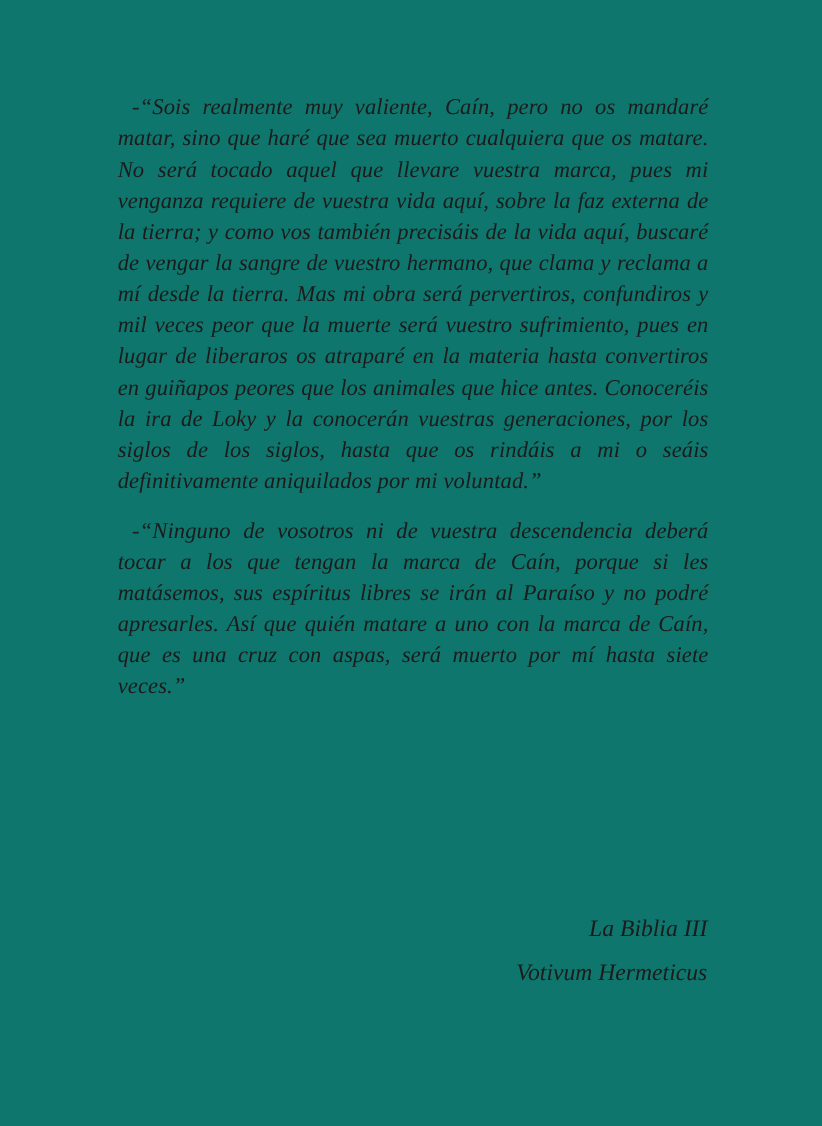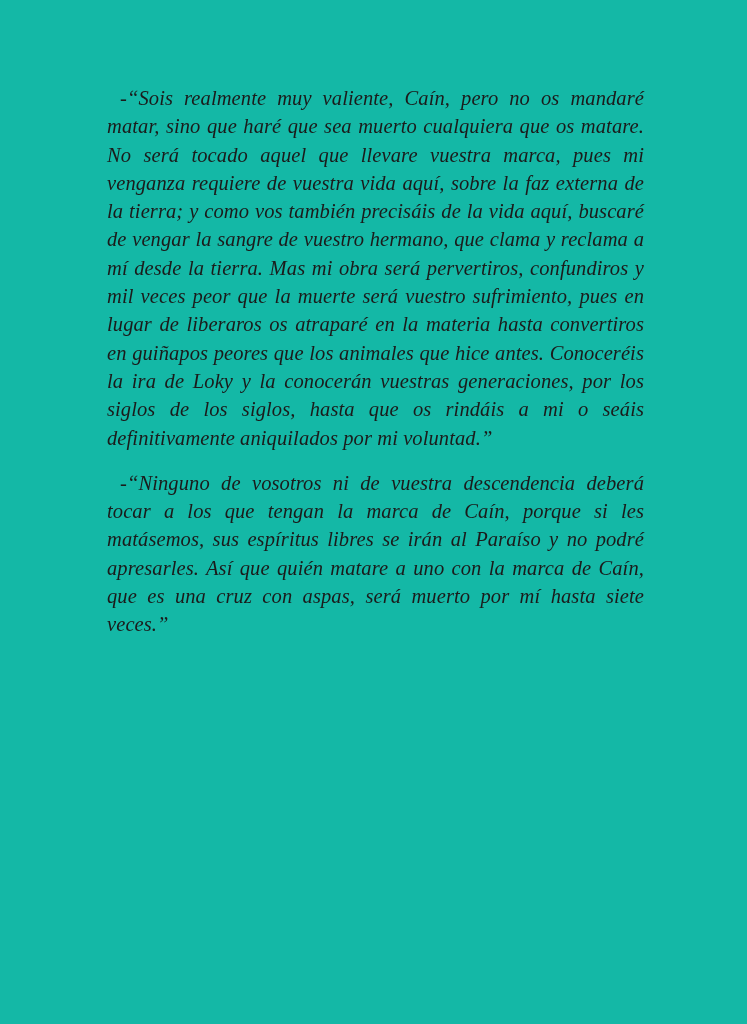--- a/index.html
+++ b/index.html
@@ -4,21 +4,21 @@
 <style>
   html, body {
     margin: 0;
     padding: 0;
     background: #ffffff;
   }
   .page {
     position: relative;
     width: 747px;
     height: 1024px;
-    background: #14b8a6;
+    background: #0f766e;
     overflow: hidden;
     font-family: "Liberation Serif", serif;
   }
   .body-text {
     position: absolute;
     left: 107px;
     top: 84px;
     width: 537px;
   }
   .body-text p {
@@ -50,15 +50,17 @@
 <body>
 
 <div class="page">
 
   <div class="body-text">
     <p>-“Sois realmente muy valiente, Caín, pero no os mandaré matar, sino que haré que sea muerto cualquiera que os matare. No será tocado aquel que llevare vuestra marca, pues mi venganza requiere de vuestra vida aquí, sobre la faz externa de la tierra; y como vos también precisáis de la vida aquí, buscaré de vengar la sangre de vuestro hermano, que clama y reclama a mí desde la tierra. Mas mi obra será pervertiros, confundiros y mil veces peor que la muerte será vuestro sufrimiento, pues en lugar de liberaros os atraparé en la materia hasta convertiros en guiñapos peores que los animales que hice antes. Conoceréis la ira de Loky y la conocerán vuestras generaciones, por los siglos de los siglos, hasta que os rindáis a mi o seáis definitivamente aniquilados por mi voluntad.”</p>
     <p>-“Ninguno de vosotros ni de vuestra descendencia deberá tocar a los que tengan la marca de Caín, porque si les matásemos, sus espíritus libres se irán al Paraíso y no podré apresarles. Así que quién matare a uno con la marca de Caín, que es una cruz con aspas, será muerto por mí hasta siete veces.”</p>
   </div>
 
   <div class="attribution">
+    <div class="attr-line">La Biblia III</div>
+    <div class="attr-line">Votivum Hermeticus</div>
   </div>
 
 </div>
 
 </body></html>

